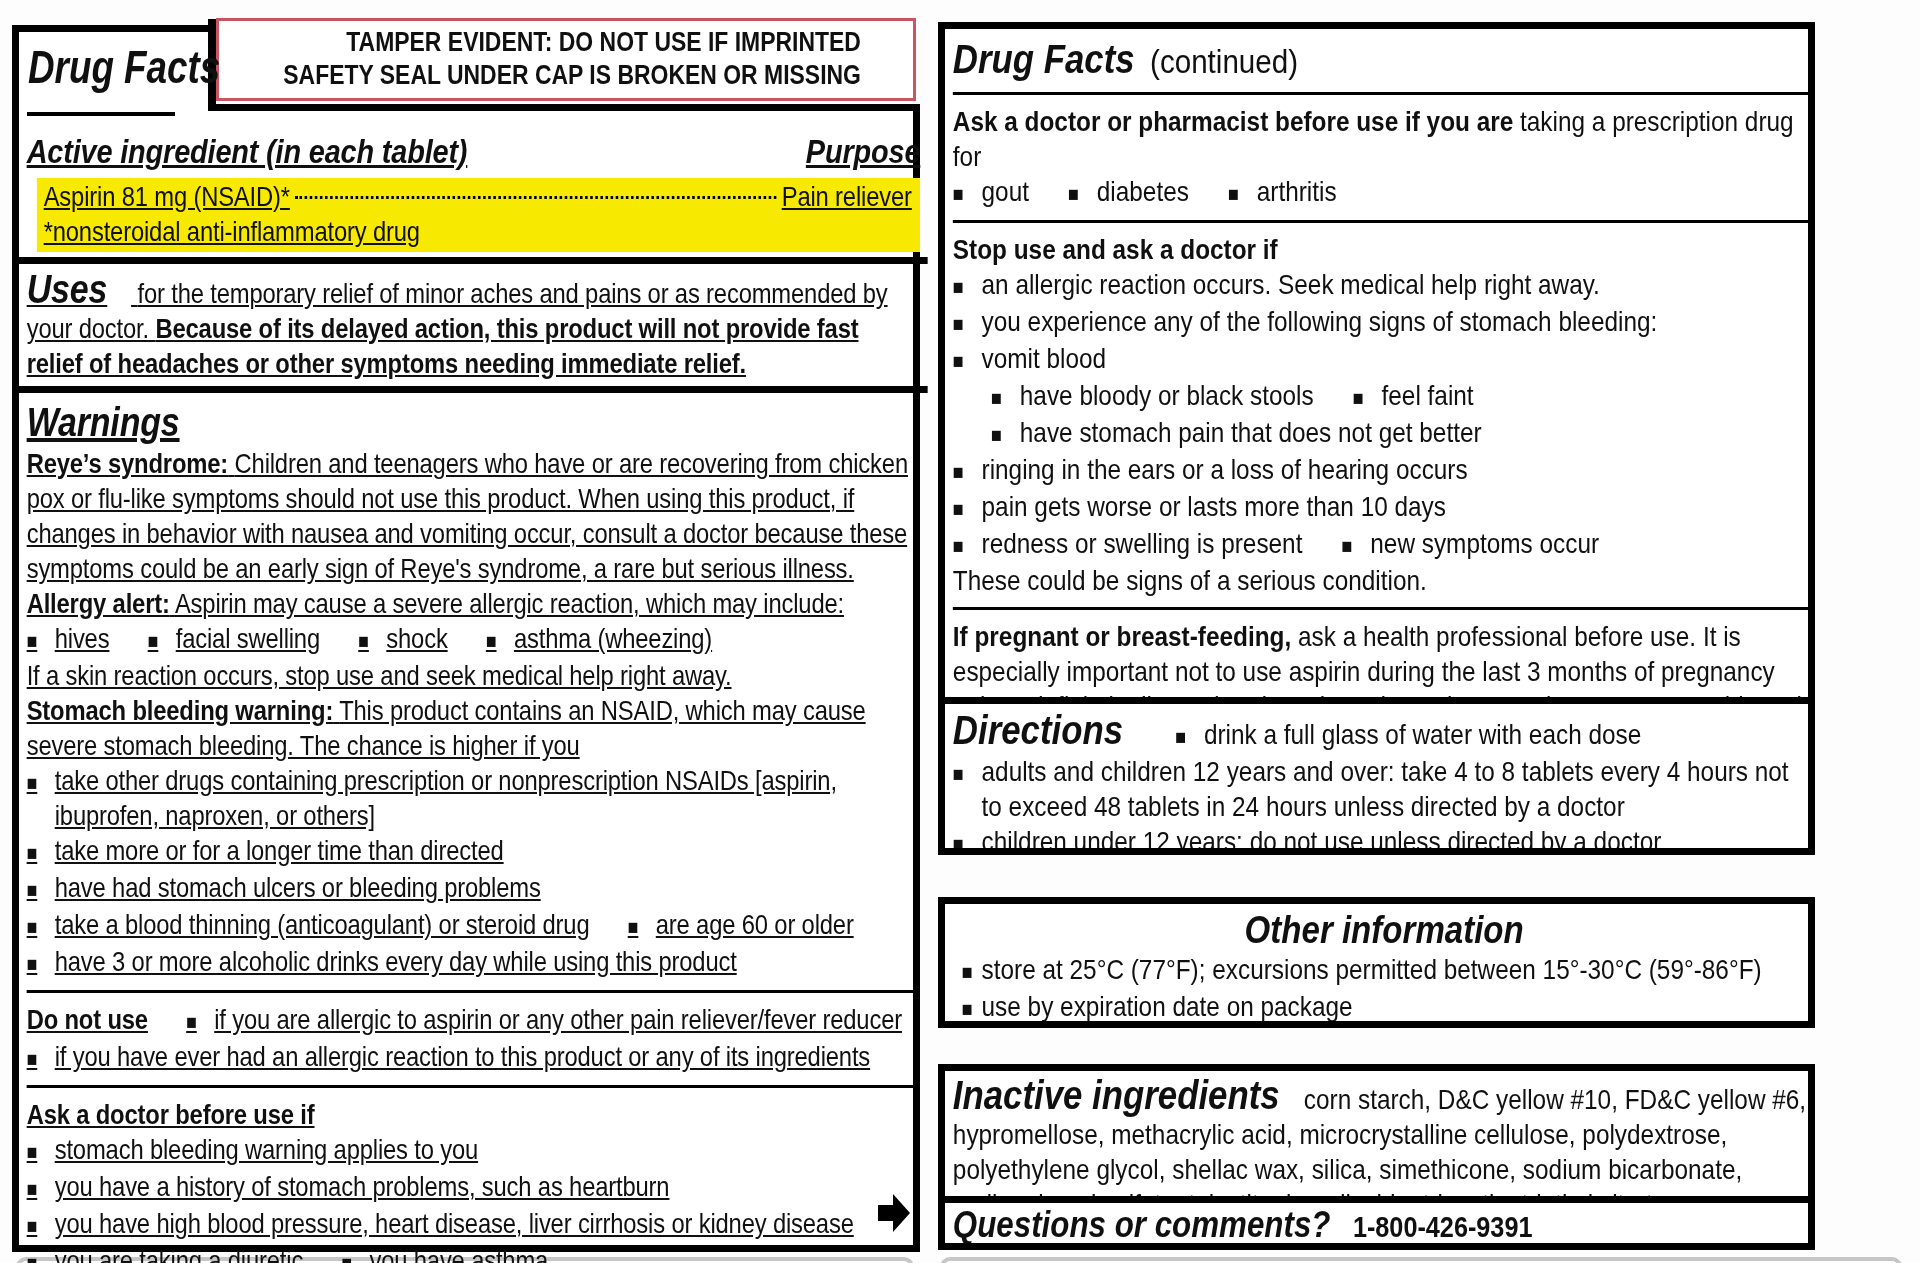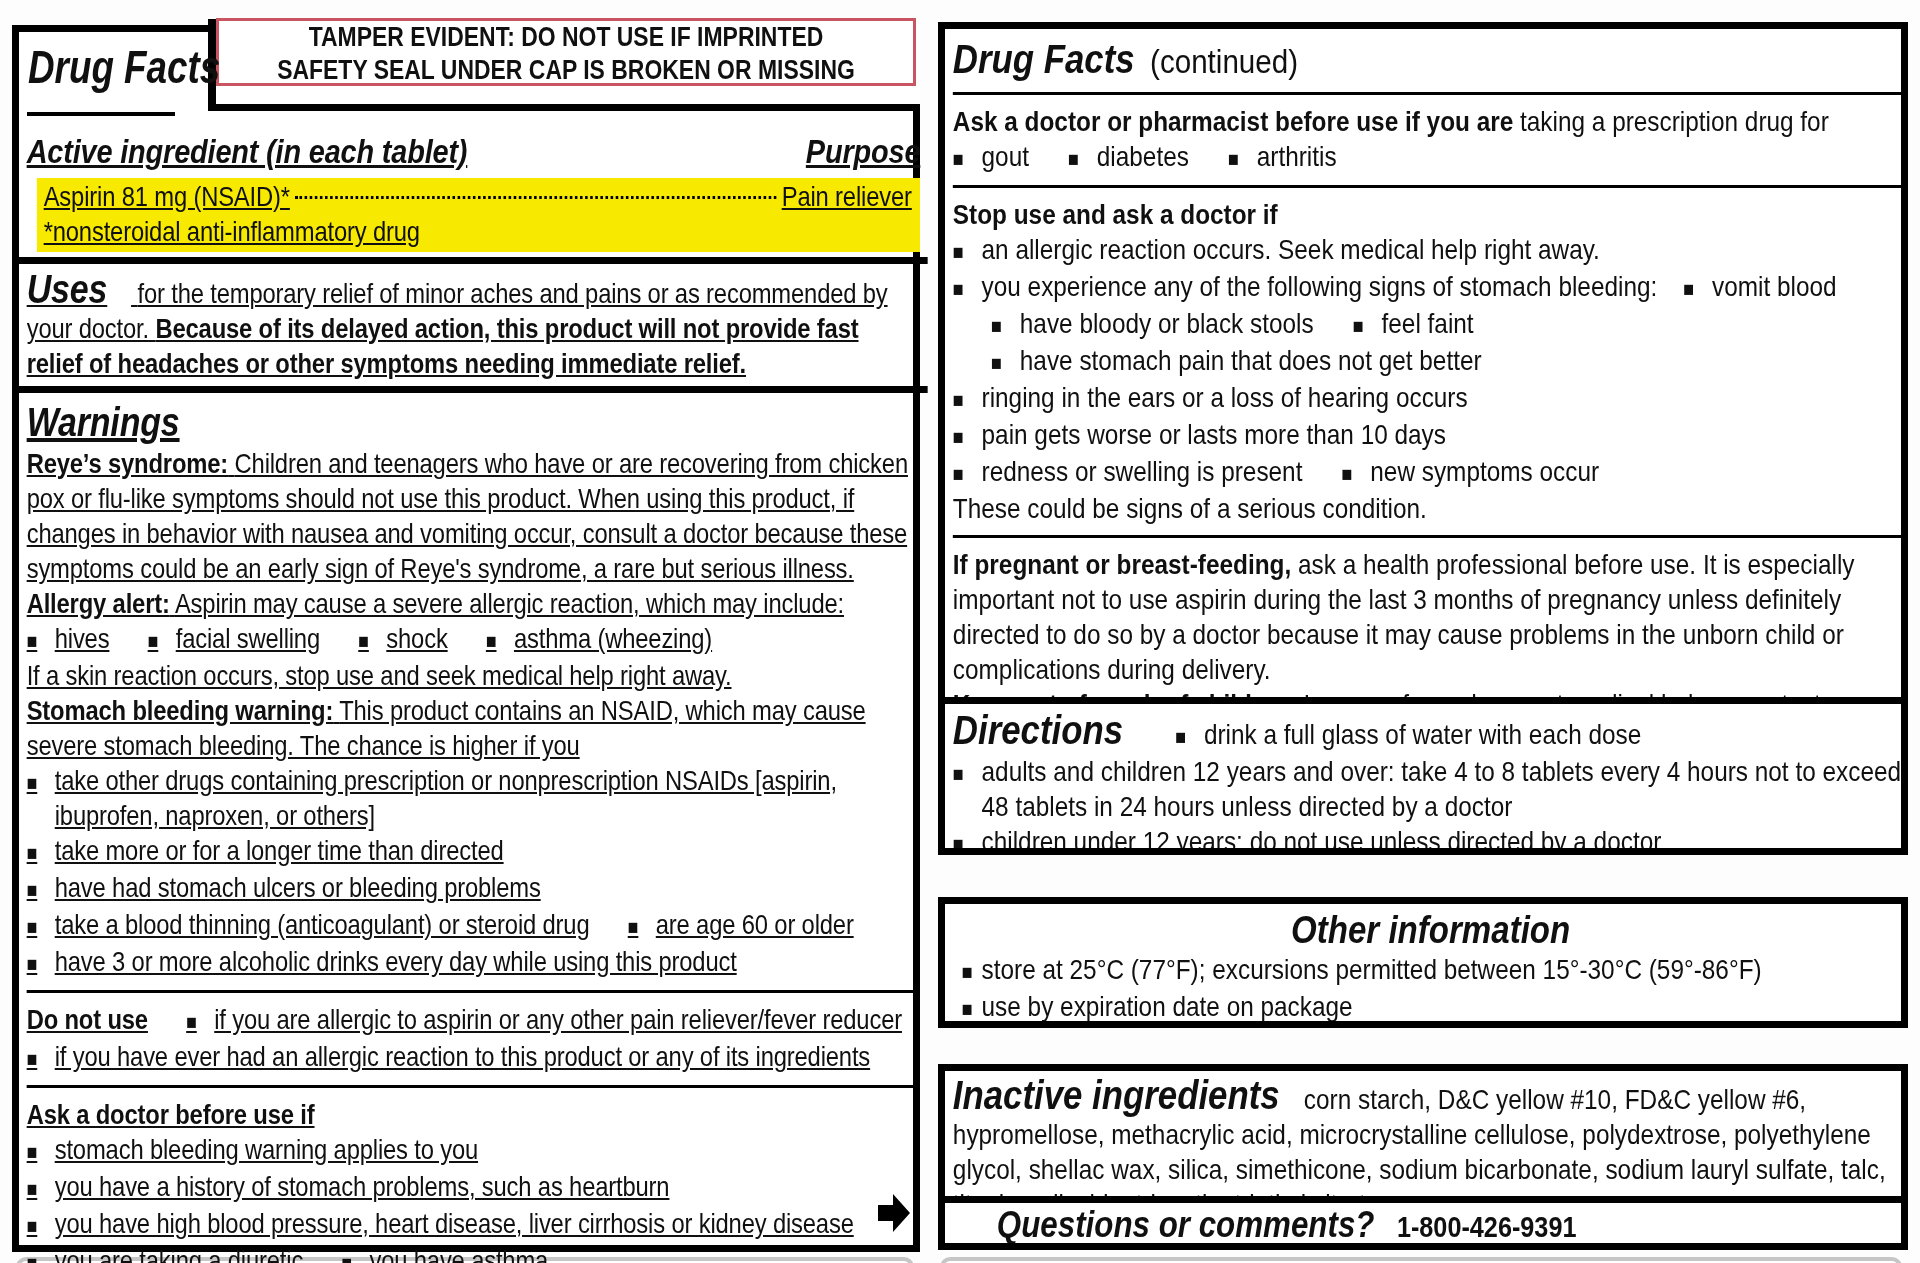--- a/index.html
+++ b/index.html
@@ -9,23 +9,23 @@
   
   .condense{transform:scaleX(0.85);transform-origin:0 0;width:117.6%;letter-spacing:-0.2px;}
   .condense-r{transform:scaleX(0.87);transform-origin:0 0;width:114.9%;}
   .condense-c{transform:scaleX(0.85);transform-origin:50% 0;width:100%;}
 
   
   .lpanel{position:absolute;left:12px;top:25px;width:908px;height:1227px;box-sizing:border-box;
           border:7px solid #000;background:#fff;padding-top:86px;z-index:1;text-decoration:underline;}
   .notch{position:absolute;left:208px;top:19px;width:712px;height:92px;box-sizing:border-box;
          background:#fff;border-left:8px solid #000;border-bottom:7px solid #000;z-index:2;}
-  .tamper{position:absolute;left:216px;top:18px;width:700px;height:68px;box-sizing:border-box;
-          background:#fff;border:3px solid #c95560;z-index:4;text-align:center;
-          font-weight:bold;font-size:27px;line-height:33px;}
+  .tamper{position:absolute;left:216px;top:18px;width:700px;height:83px;box-sizing:border-box;
+          background:#fff;border:3px solid #c95560;z-index:4;text-align:right;
+          font-weight:bold;font-size:27px;line-height:33px;padding-top:5px;}
   .lp-title{position:absolute;left:28px;top:40px;z-index:4;font-style:italic;font-weight:bold;
             font-size:46px;white-space:nowrap;transform:scaleX(0.80);transform-origin:0 0;}
   .lp-title-rule{position:absolute;left:27px;top:112px;width:148px;height:4px;background:#000;z-index:4;}
 
   .lp-content{padding:12px 9px 0 9px;font-size:28px;line-height:35px;}
 
   .row-between{display:flex;justify-content:space-between;align-items:baseline;}
   .h-sub{font-style:italic;font-weight:bold;font-size:34px;line-height:42px;}
   .h-sec{font-style:italic;font-weight:bold;font-size:40px;line-height:48px;}
   .h-inline{font-style:italic;font-weight:bold;font-size:40px;line-height:40px;margin-right:28px;}
@@ -45,27 +45,27 @@
   .brow{display:flex;flex-wrap:wrap;column-gap:45px;align-items:baseline;}
   .bitem{display:flex;min-width:0;}
   .sq{flex:0 0 33px;}
   .sq::before{content:"■";font-size:21px;}
   .btxt{flex:0 1 auto;min-width:0;}
   .row-lead.lead-b{font-weight:bold;}
   .row-lead.lead-h{font-style:italic;font-weight:bold;font-size:40px;line-height:44px;}
   .ind1{margin-left:44px;}
 
   
-  .rpanel{position:absolute;left:938px;width:970px;box-sizing:border-box;border:7px solid #000;
+  .rpanel{position:absolute;left:938px;width:877px;box-sizing:border-box;border:7px solid #000;
           background:#fff;overflow:hidden;z-index:1;}
   .box1{top:22px;height:708px;}
   .box2{top:697px;height:158px;}
   .box3{top:897px;height:131px;text-align:center;}
   .box4{top:1064px;height:160px;}
-  .box5{top:1196px;height:54px;padding-left:44px;}
+  .box5{top:1196px;height:54px;}
   .rp-content{padding:4px 9px 0 9px;font-size:28px;line-height:35px;}
   .rtitle{line-height:52px;}
   .rtitle-main{font-style:italic;font-weight:bold;font-size:40px;}
   .rtitle-suffix{font-size:34px;margin-left:10px;}
   .q-head{font-style:italic;font-weight:bold;font-size:36px;line-height:40px;margin-right:18px;}
   .phone{font-weight:bold;font-size:29px;}
 
   .arrow{position:absolute;left:878px;top:1194px;z-index:5;}
 
   .ghost{position:absolute;top:1257px;height:16px;box-sizing:border-box;background:#fff;

